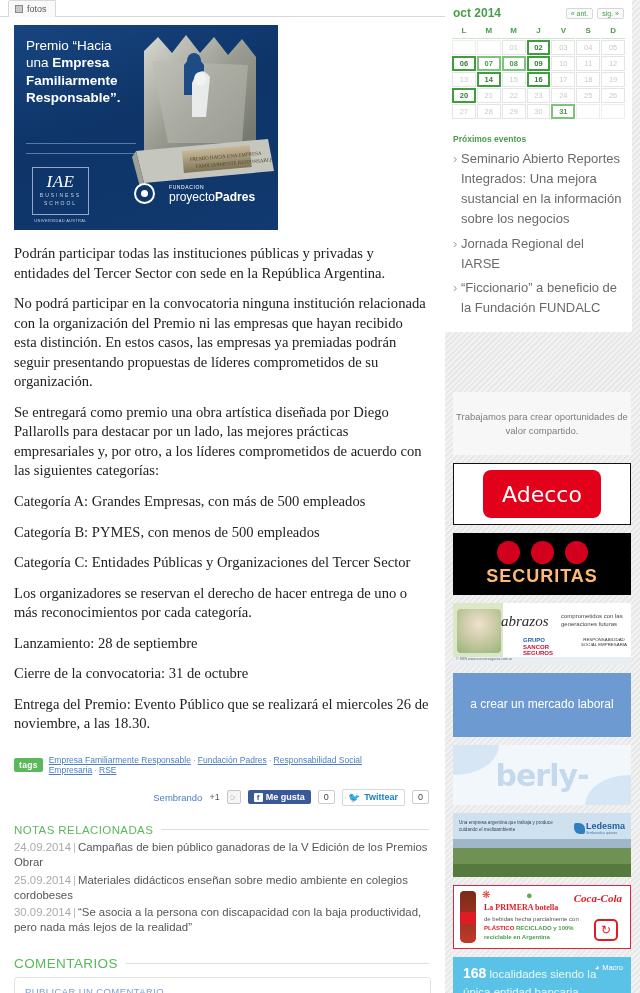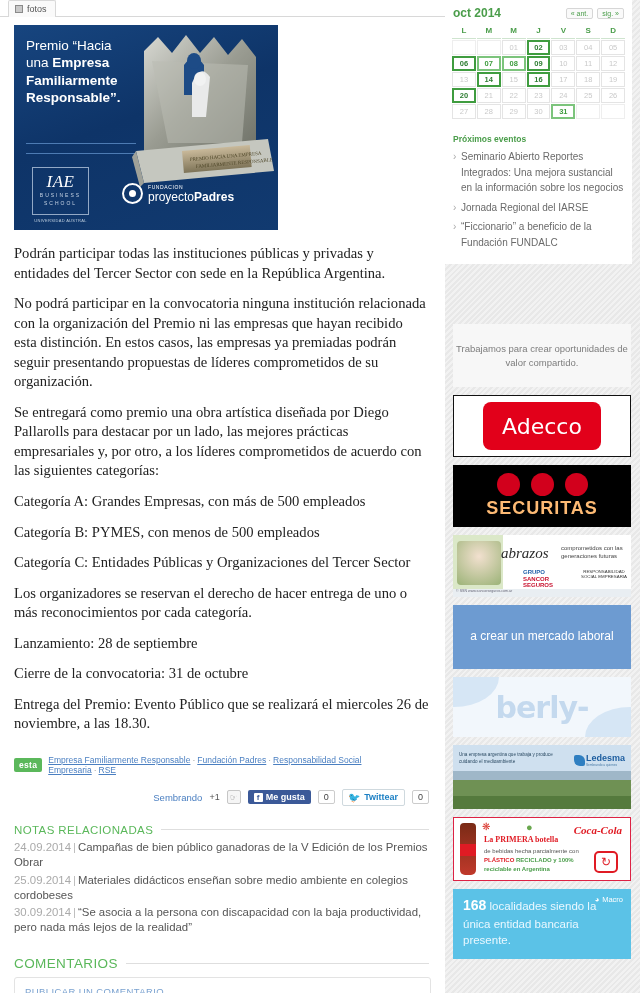--- a/index.html
+++ b/index.html
@@ -33,21 +33,21 @@
           overflow:hidden; }
   .hero-txt { position:absolute; left:12px; top:12px; width:120px; color:#fff;
               font-size:13.5px; line-height:1.28; font-family:"Liberation Sans", sans-serif; }
   .hero-txt b { font-weight:bold; }
   .hero-rule { position:absolute; left:12px; width:110px; height:1px; background:#4d7bb3; }
   .hero-rule.a { top:118px; } .hero-rule.b { top:128px; }
   .hero-iae { position:absolute; left:18px; top:142px; width:57px; height:48px; border:1px solid #93a9c6; }
   .hero-iae .iae { color:#fff; font-size:17px; letter-spacing:0.5px; text-align:center; margin-top:4px; font-family:"Liberation Serif", serif;font-style:italic;}
   .hero-iae .bs { color:#c6d3e4; font-size:5px; letter-spacing:2px; text-align:center; line-height:1.5; }
   .hero-aust { position:absolute; left:18px; top:193px; width:57px; text-align:center; color:#bcd; font-size:4px; letter-spacing:.3px;}
-  .hero-fp { position:absolute; left:108px; top:158px; display:flex; align-items:center; gap:5px; }
+  .hero-fp { position:absolute; left:120px; top:158px; display:flex; align-items:center; gap:14px; }
   .hero-fp .ring { width:21px; height:21px; border-radius:50%; border:2.5px solid #fff; display:flex;align-items:center;justify-content:center;}
   .hero-fp .ring i { width:7px;height:7px;border-radius:50%;background:#fff;display:block;}
   .hero-fp .fpt { color:#fff; line-height:1; }
   .hero-fp .fpt .s { font-size:5px; letter-spacing:.6px; display:block; }
   .hero-fp .fpt .l { font-size:12px; display:block; margin-top:1px;}
   .hero-fp .fpt .l b { font-weight:bold; }
   .trophy { position:absolute; right:-4px; top:6px; width:160px; height:185px; }
 
   .article { padding: 14px 16px 0 14px; }
   .article p {
@@ -99,21 +99,21 @@
   table.cal th { color:#4a9d4a; font-size:8px; font-weight:bold; padding:1px 0 3px 0; border-bottom:1px solid #cfe4cf;}
   table.cal td { width:24px; height:15px; text-align:center; font-size:7.5px; color:#c9c9c9;
                  border:1px solid #e4e4e4; background:#fff; }
   table.cal td.ev { color:#2e7d32; font-weight:bold; border:2px solid #3f9c3f; }
   table.cal td.ev2 { color:#3f9c3f; font-weight:bold; border:2px solid #7cc47c;margin-top:16px; }
   table.cal td.empty { border:1px solid #eee; }
 
   .eventos { background:#fff; width:187px; padding: 6px 8px 10px 8px; }
   .eventos h4 { margin:0 0 5px 0; color:#4a9d4a; font-size:8.5px; }
   .eventos ul { margin:0; padding:0; list-style:none; }
-  .eventos li { font-size:10px; color:#6a6a6a; line-height:1.55; padding-left:8px; position:relative; margin-bottom:4px;}
+  .eventos li { font-size:13px; color:#6a6a6a; line-height:1.55; padding-left:8px; position:relative; margin-bottom:4px;}
   .eventos li:before { content:"›"; position:absolute; left:0; color:#aaa; }
 
   .banner { width:178px; margin:0 0 8px 0; }
   .b-text { background:#f7f7f7; width:178px; height:63px; display:flex; align-items:center; justify-content:center;
             text-align:center; color:#7d7d7d; font-size:9.5px; line-height:1.45; }
   .b-adecco { width:178px; height:62px; background:#fff; border:1px solid #111; display:flex; align-items:center; justify-content:center;}
   .b-adecco .sq { width:118px; height:48px; background:#e2001a; border-radius:8px; color:#fff;
                   font-size:22px; display:flex; align-items:center; justify-content:center; font-family:"DejaVu Sans",sans-serif;}
   .b-secu { width:178px; height:62px; background:#000; display:flex; flex-direction:column; align-items:center; justify-content:center; gap:2px;}
   .b-secu .dots { display:flex; gap:11px; }
@@ -234,21 +234,21 @@
       <p>Categoría A: Grandes Empresas, con más de 500 empleados</p>
       <p>Categoría B: PYMES, con menos de 500 empleados</p>
       <p>Categoría C: Entidades Públicas y Organizaciones del Tercer Sector</p>
       <p>Los organizadores se reservan el derecho de hacer entrega de uno o más reconocimientos por cada categoría.</p>
       <p>Lanzamiento: 28 de septiembre</p>
       <p>Cierre de la convocatoria: 31 de octubre</p>
       <p>Entrega del Premio: Evento Público que se realizará el miercoles 26 de noviembre, a las 18.30.</p>
     </div>
 
     <div class="tags-row">
-      <span class="tags-badge">esta</span>
+      <span class="tags-badge">tags</span>
       <span class="tags-links">
         <a href="#">Empresa Familiarmente Responsable</a><span class="tags-sep">·</span><a href="#">Fundación Padres</a><span class="tags-sep">·</span><a href="#">Responsabilidad Social Empresaria</a><span class="tags-sep">·</span><a href="#">RSE</a>
       </span>
     </div>
 
     <div class="share-row">
       <span class="share-lbl">Sembrando</span>
       <span class="gplus-1">+1</span>
       <span class="gplus-btn">☞</span>
       <span class="fb-like">

